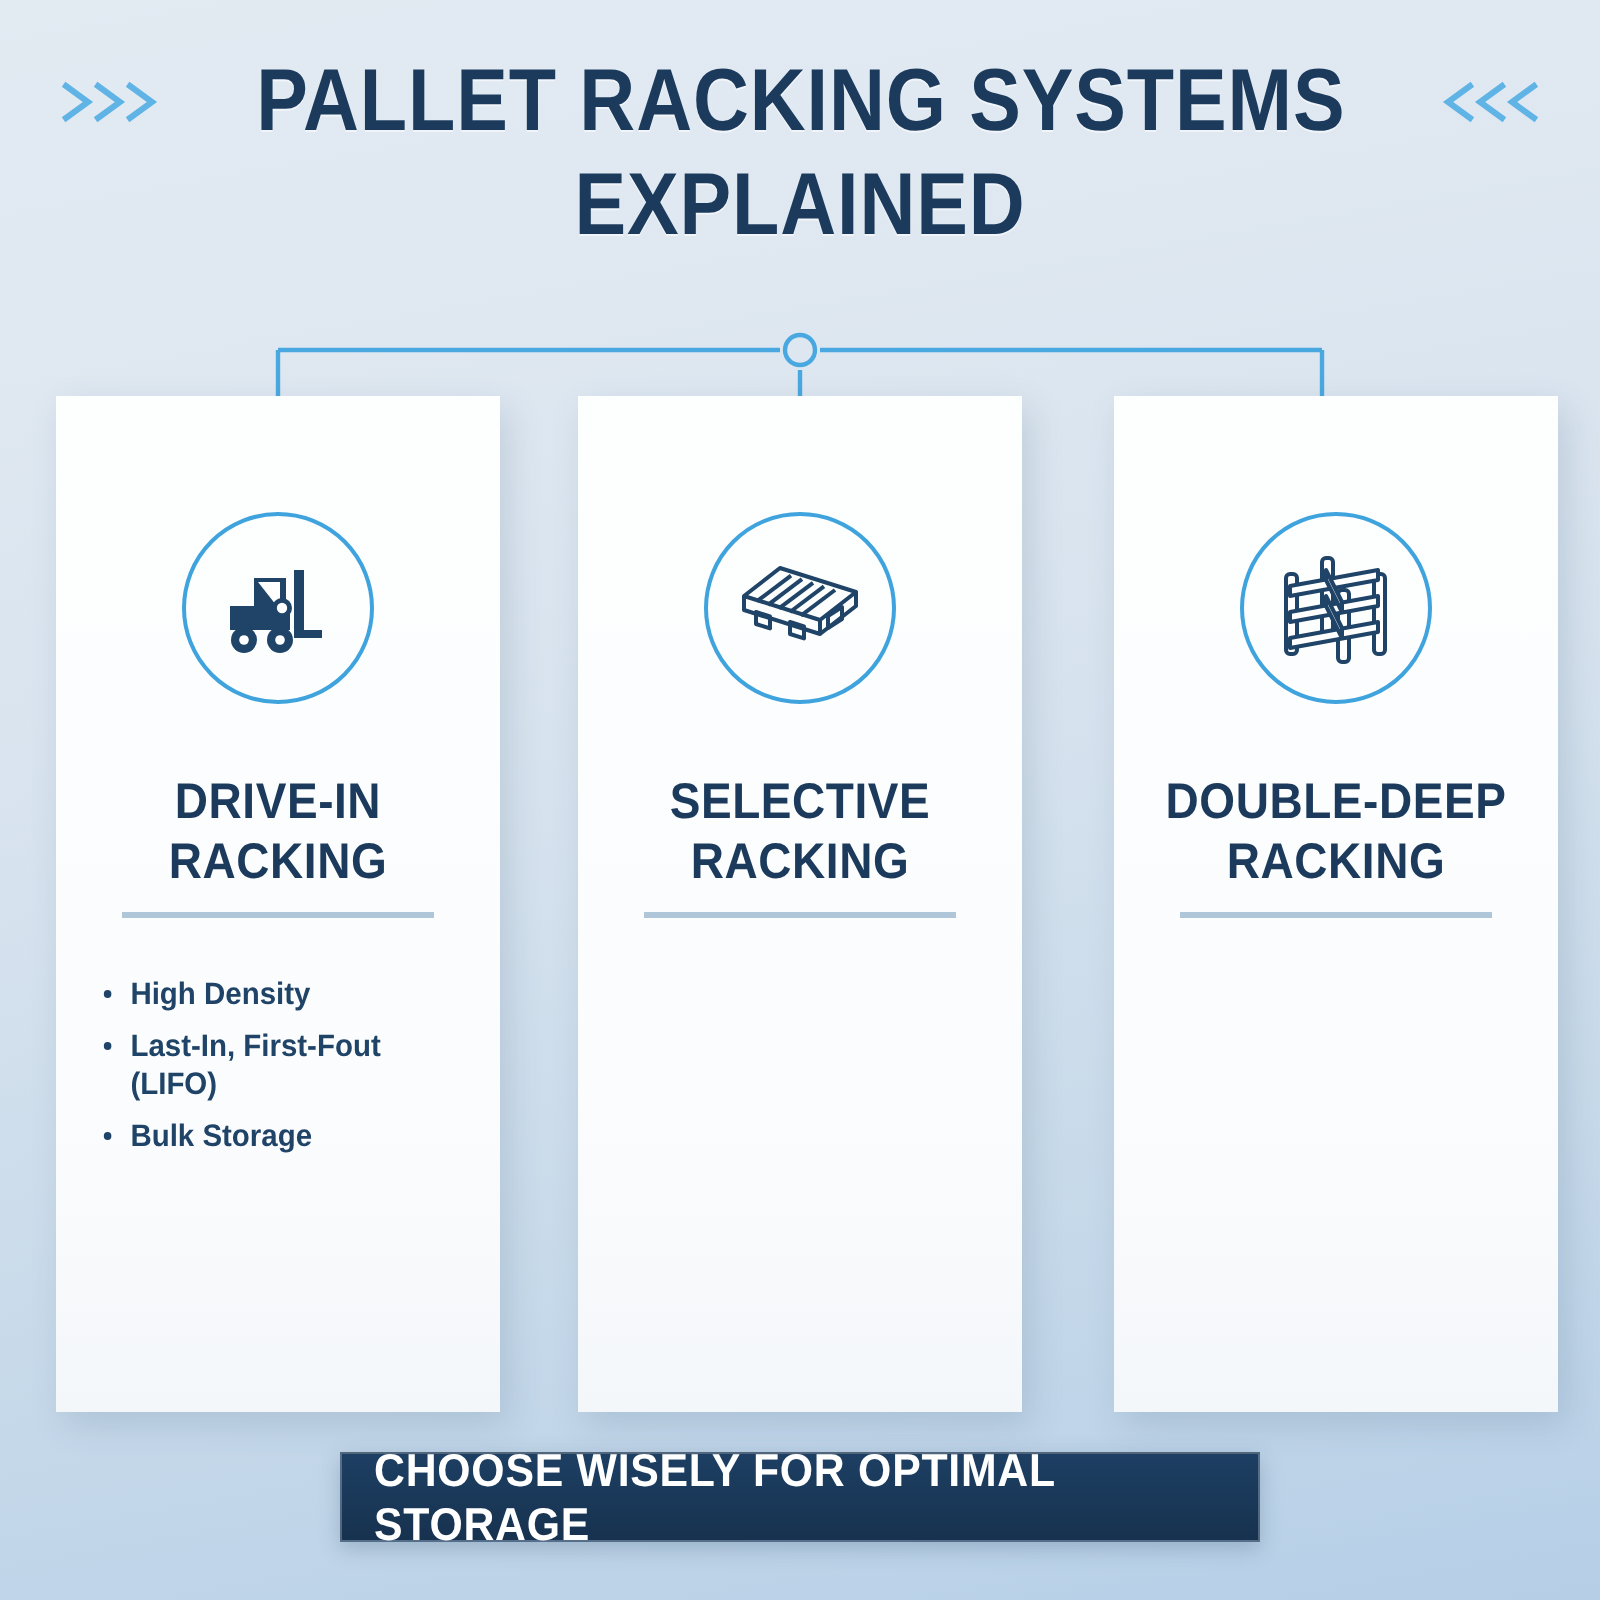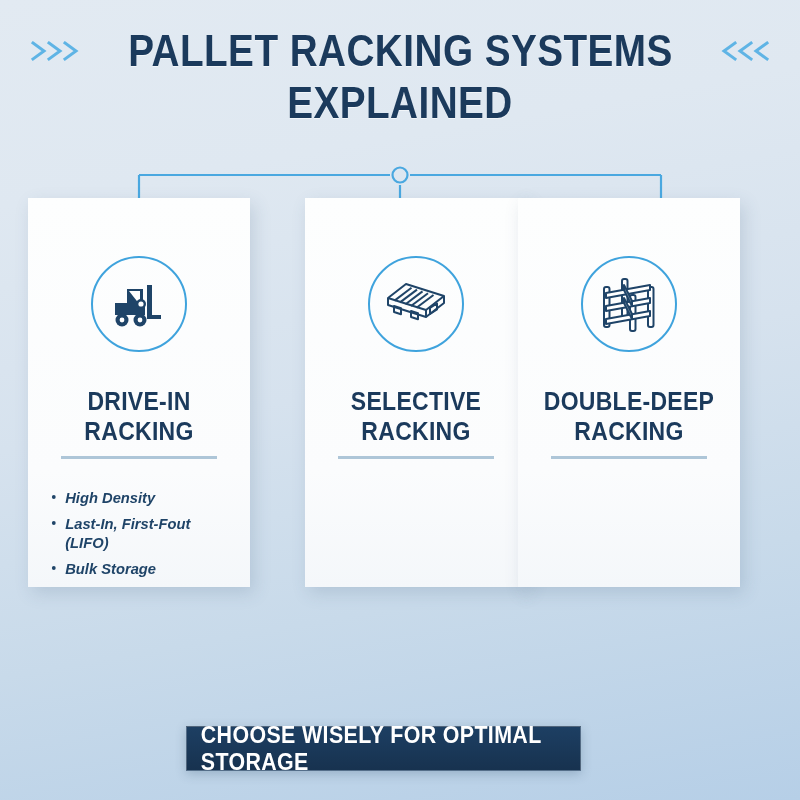--- a/index.html
+++ b/index.html
@@ -25,27 +25,27 @@
   .title-text.l2 { display:block; margin-top:2px; }
   .chev { display:flex; align-items:center; }
   .chev svg { display:block; }
 
   
   .connectors { position:absolute; top:0; left:0; width:800px; height:250px; }
 
   
   .cards { position:absolute; top:198px; left:0; width:800px; }
   .card {
-    position:absolute; top:0; width:222px; height:389px;
+    position:absolute; top:0; width:222px; height:508px;
     background:linear-gradient(180deg,#fdfefe 0%,#fbfcfd 70%,#f4f7fa 100%);
     box-shadow:4px 6px 16px rgba(60,90,120,.17);
   }
   .card.c1 { left:28px; }
-  .card.c2 { left:305px; }
-  .card.c3 { left:518px; }
+  .card.c2 { left:289px; }
+  .card.c3 { left:557px; }
 
   .icon-wrap { position:absolute; top:58px; left:0; width:222px; display:flex; justify-content:center; }
   .icon-circle {
     width:96px; height:96px; border-radius:50%;
     border:2px solid #3fa3dd;
     display:flex; align-items:center; justify-content:center;
   }
   .icon-circle svg { display:block; }
 
   .card-title {
@@ -54,42 +54,40 @@
     font-weight:bold; font-size:25px; line-height:30px; letter-spacing:0.3px;
     color:#1b3a5c; transform:scaleX(0.92);
   }
   .divider {
     position:absolute; top:258px; left:33px; width:156px; height:3px;
     background:#aec6d8;
   }
   .bullets {
     position:absolute; top:290px; left:22px; width:196px;
     list-style:none;
-    font-style:italic;
   }
   .bullets li {
     position:relative; padding-left:16px; margin-bottom:7px;
     font-family:"Liberation Sans Narrow","Liberation Sans", sans-serif;
     font-weight:bold; font-size:15.5px; line-height:19px;
     color:#1f4468; transform:scaleX(0.95); transform-origin:left;
   }
   .bullets li .dot {
     position:absolute; left:2px; top:7px; width:4px; height:4px;
     border-radius:50%; background:#1f4468;
   }
   .bullets li .sub { display:block; padding-left:12px; }
 
   
   .banner {
-    position:absolute; left:170px; top:726px; width:395px; height:45px;
+    position:absolute; left:170px; top:726px; width:460px; height:45px;
     background:linear-gradient(180deg,#1d3f63 0%,#17324f 100%);
     border:1px solid rgba(255,255,255,.25);
     display:flex; align-items:center; justify-content:center;
     box-shadow:0 3px 10px rgba(40,70,100,.25);
-    margin-left:16px;
   }
   .banner span {
     font-family:"Liberation Sans Narrow","Liberation Sans", sans-serif;
     font-weight:bold; font-size:23px; letter-spacing:0.4px; color:#ffffff;
     transform:scaleX(0.93);
   }
 </style>
 </head>
 <body>
 

